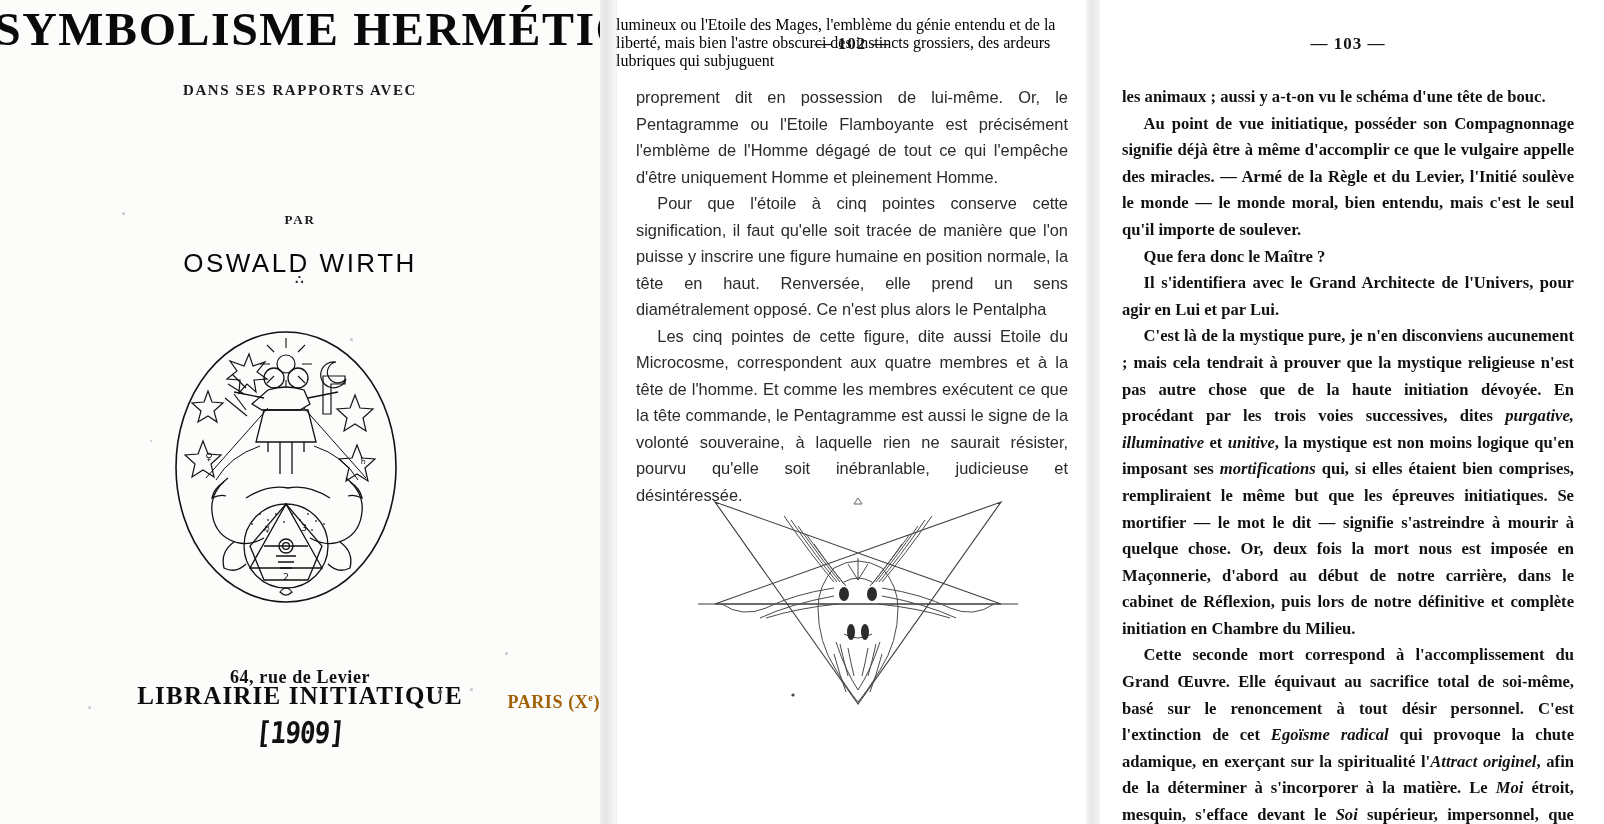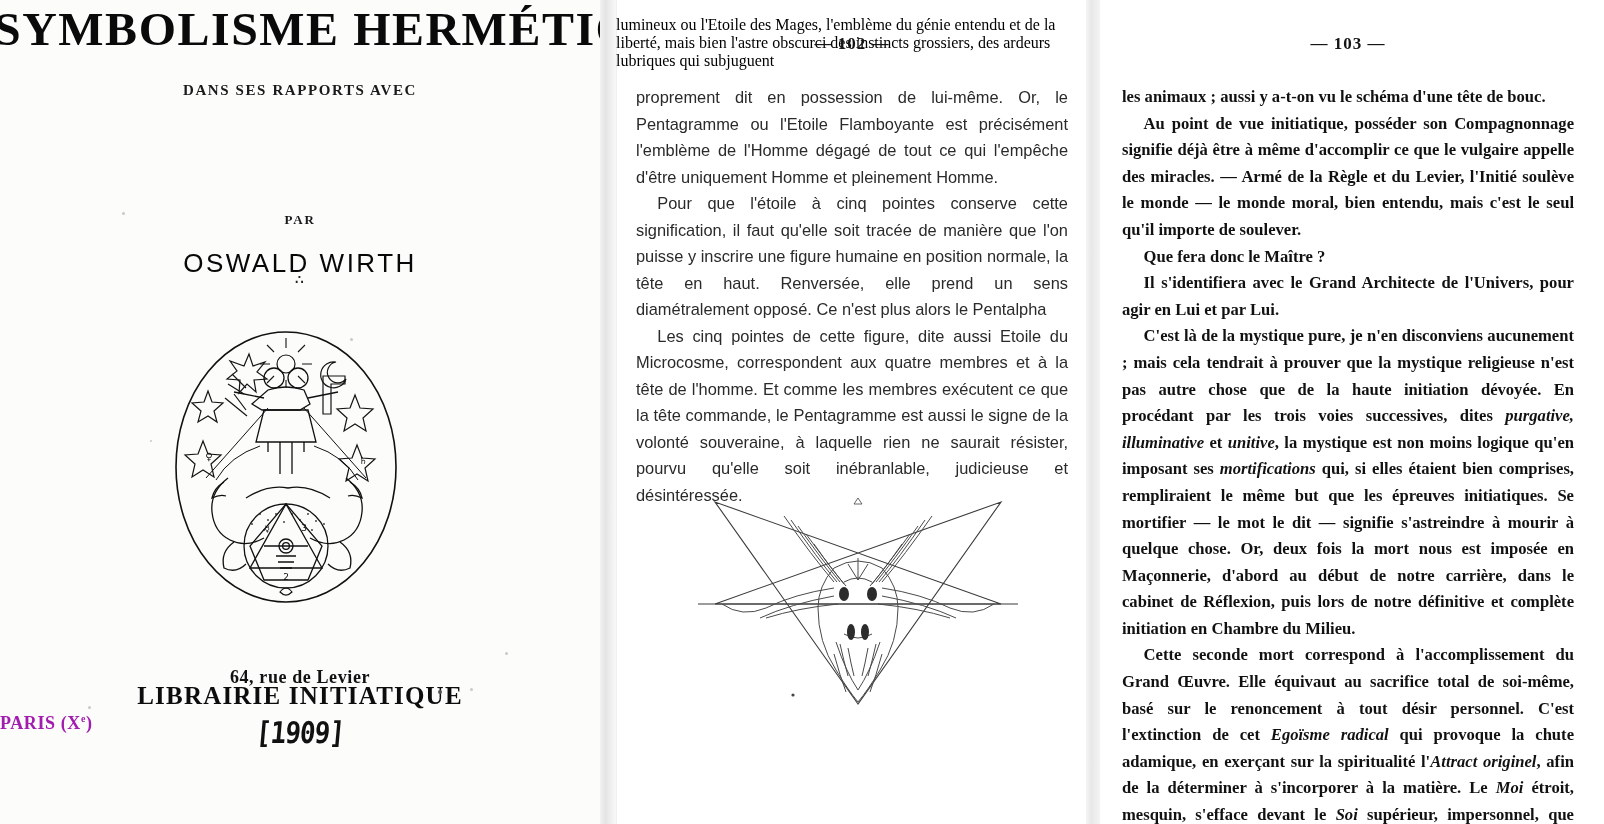--- a/index.html
+++ b/index.html
@@ -111,26 +111,26 @@
   }
   .tp-addr {
     position: absolute; top: 667px; left: 0; width: 600px;
     text-align: center;
     font-size: 18px;
     font-weight: 700;
     letter-spacing: 0.6px;
     color: #111;
   }
   .tp-city {
-    position: absolute; top: 713px; left: 0; width: 600px;
-    text-align: left;
+    position: absolute; top: 692px; left: 0; width: 600px;
+    text-align: right;
     font-size: 18px;
     font-weight: 700;
     letter-spacing: 0.6px;
-    color: #a21caf;
+    color: #a16207;
   }
   .tp-city sup { font-size: 10px; }
   .tp-date {
     position: absolute; top: 718px; left: 0; width: 600px;
     text-align: center;
     font-family: "DejaVu Sans Mono", monospace;
     font-size: 26px;
     font-weight: 700;
     color: #111;
     transform: skewX(-5deg) scaleY(1.15);

